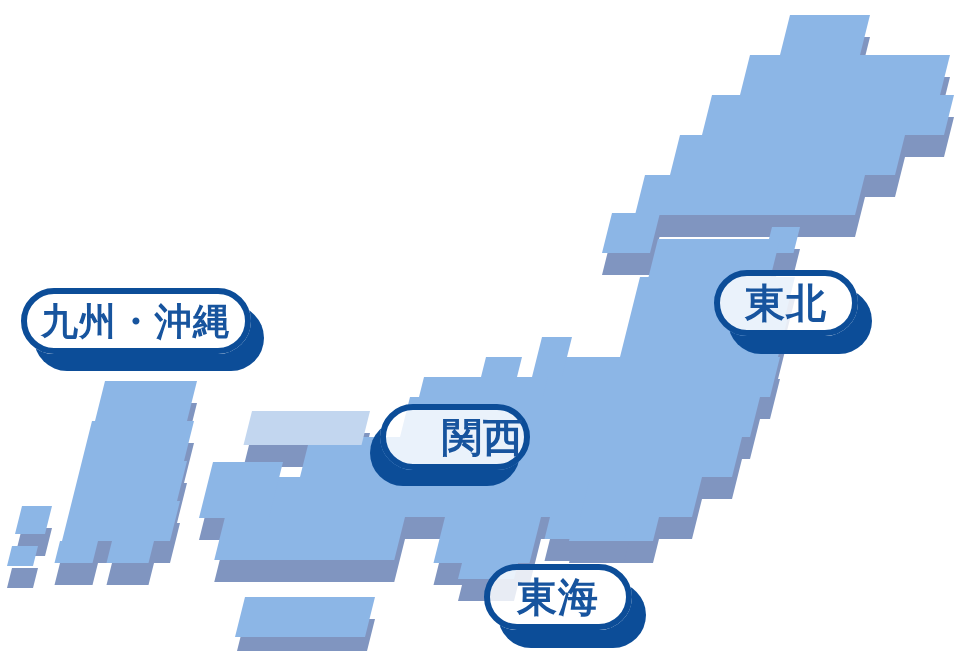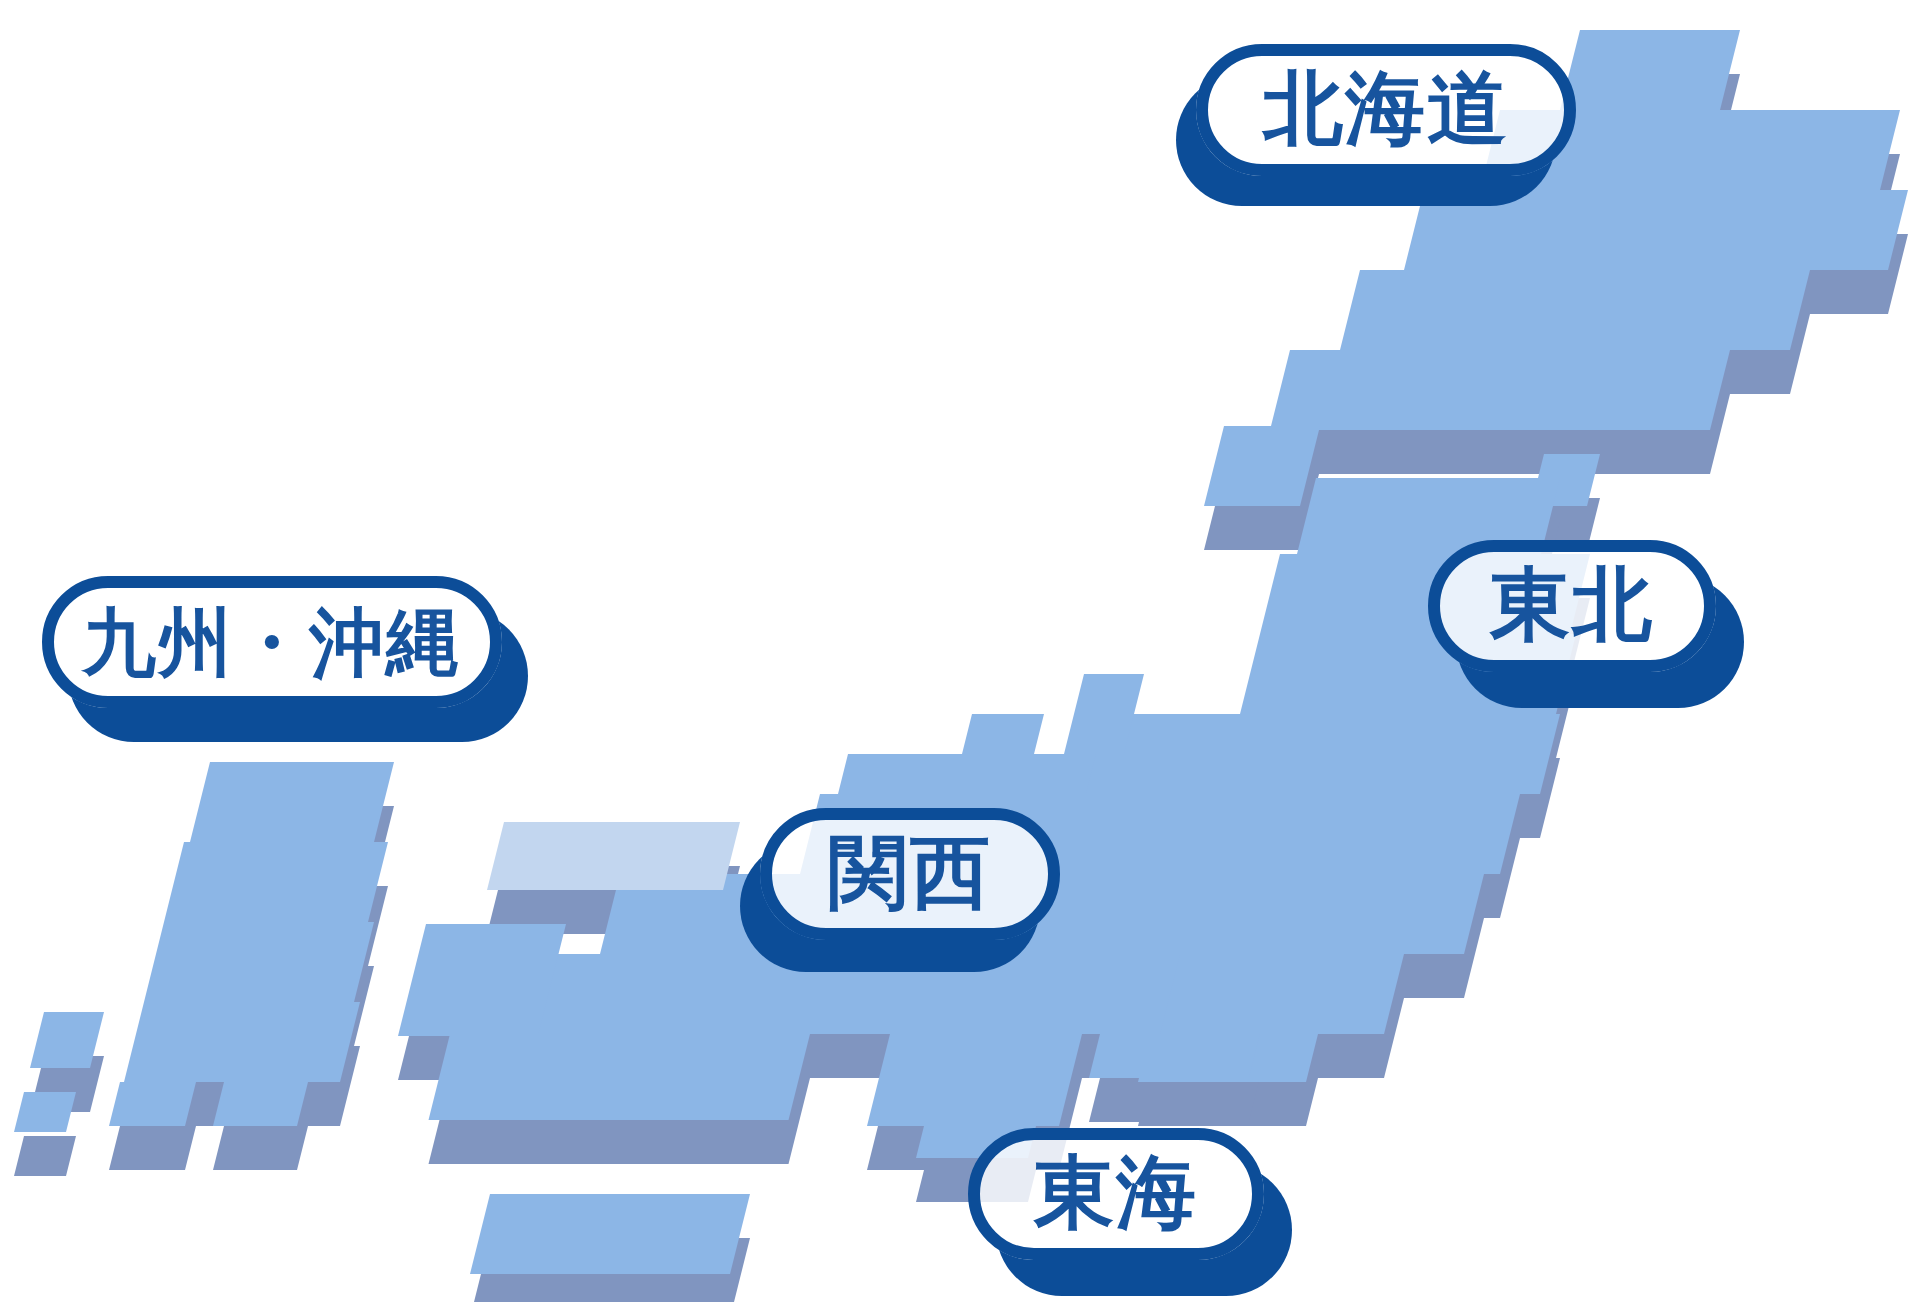--- a/index.html
+++ b/index.html
@@ -103,31 +103,28 @@
       <polygon points="105,381 197,381 187,421 95,421" fill="#8CB6E6"></polygon>
       <polygon points="92,421 194,421 184,461 82,461" fill="#8CB6E6"></polygon>
       <polygon points="82,461 187,461 177,501 72,501" fill="#8CB6E6"></polygon>
       <polygon points="72,501 180,501 170,541 62,541" fill="#8CB6E6"></polygon>
       <polygon points="60,541 98,541 92.5,563 54.5,563" fill="#8CB6E6"></polygon>
       <polygon points="112,541 154,541 148.5,563 106.5,563" fill="#8CB6E6"></polygon>
       <polygon points="22,506 52,506 45,534 15,534" fill="#8CB6E6"></polygon>
       <polygon points="12,546 38,546 33,566 7,566" fill="#8CB6E6"></polygon>
     </svg>
 
-  <div class="pill" style="left:598px;top:22px;width:190px;--sx:-10px;--sy:15px;">
-    <span>北海道</span>
-  </div>
 
   <div class="pill" style="left:714px;top:270px;width:144px;--sx:14px;--sy:18px;">
     <span>東北</span>
   </div>
 
 
 
-  <div class="pill" style="left:380px;top:404px;width:150px;--sx:-10px;--sy:16px;">
+  <div class="pill" style="left:380px;top:404px;width:150px;justify-content:flex-end;--sx:-10px;--sy:16px;">
     <span>関西</span>
   </div>
 
   <div class="pill" style="left:484px;top:564px;width:148px;--sx:14px;--sy:18px;">
     <span>東海</span>
   </div>
 
 
   <div class="pill small" style="left:21px;top:288px;width:230px;--sx:13px;--sy:17px;">
     <span>九州・沖縄</span>

